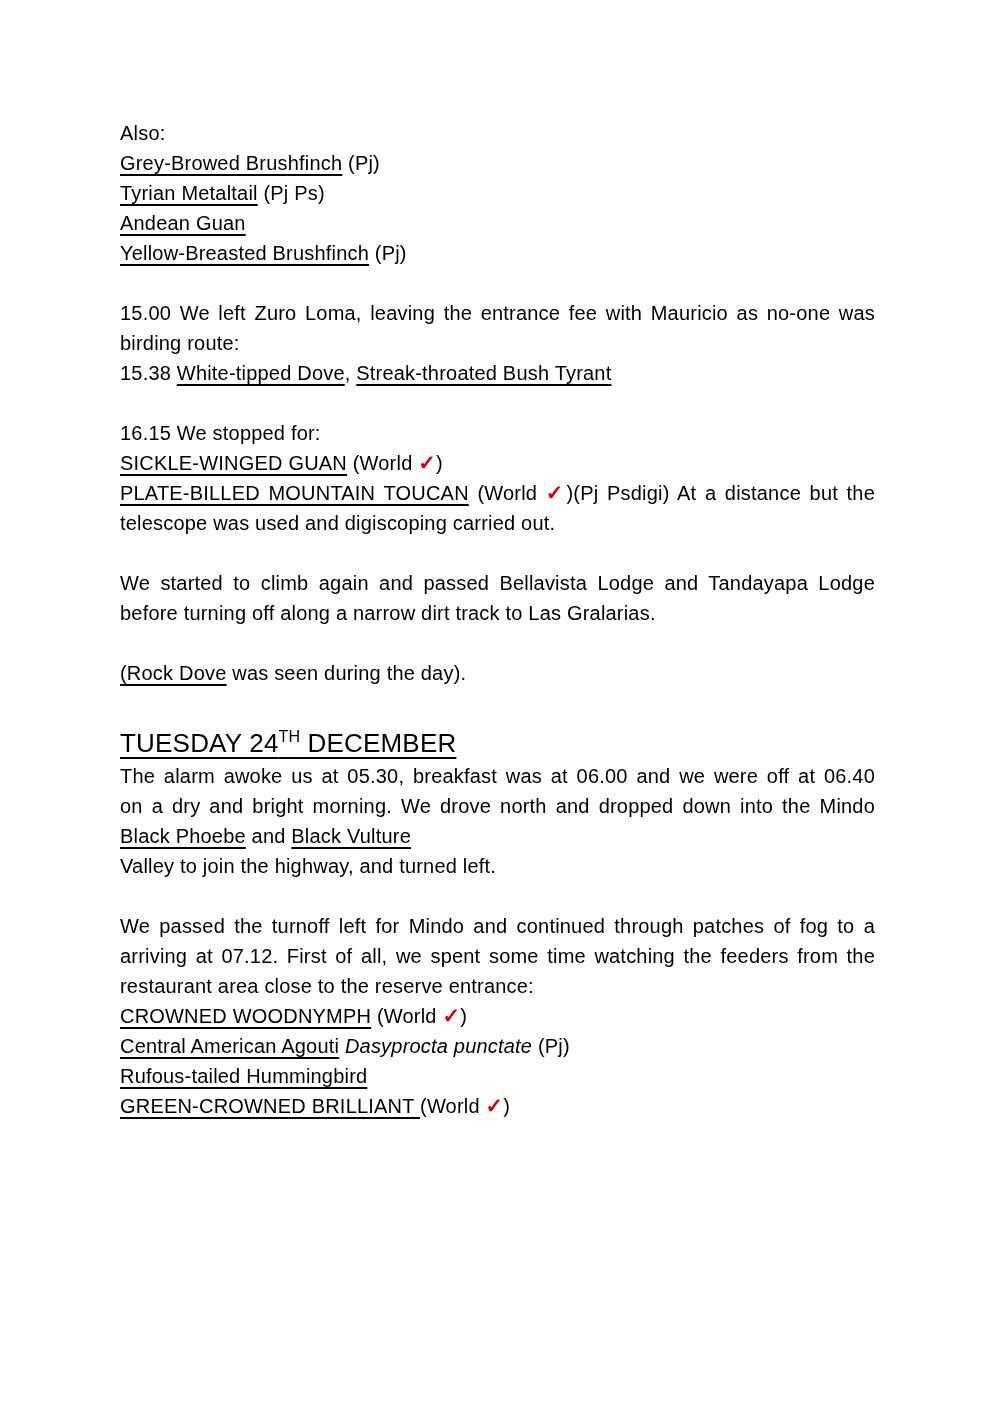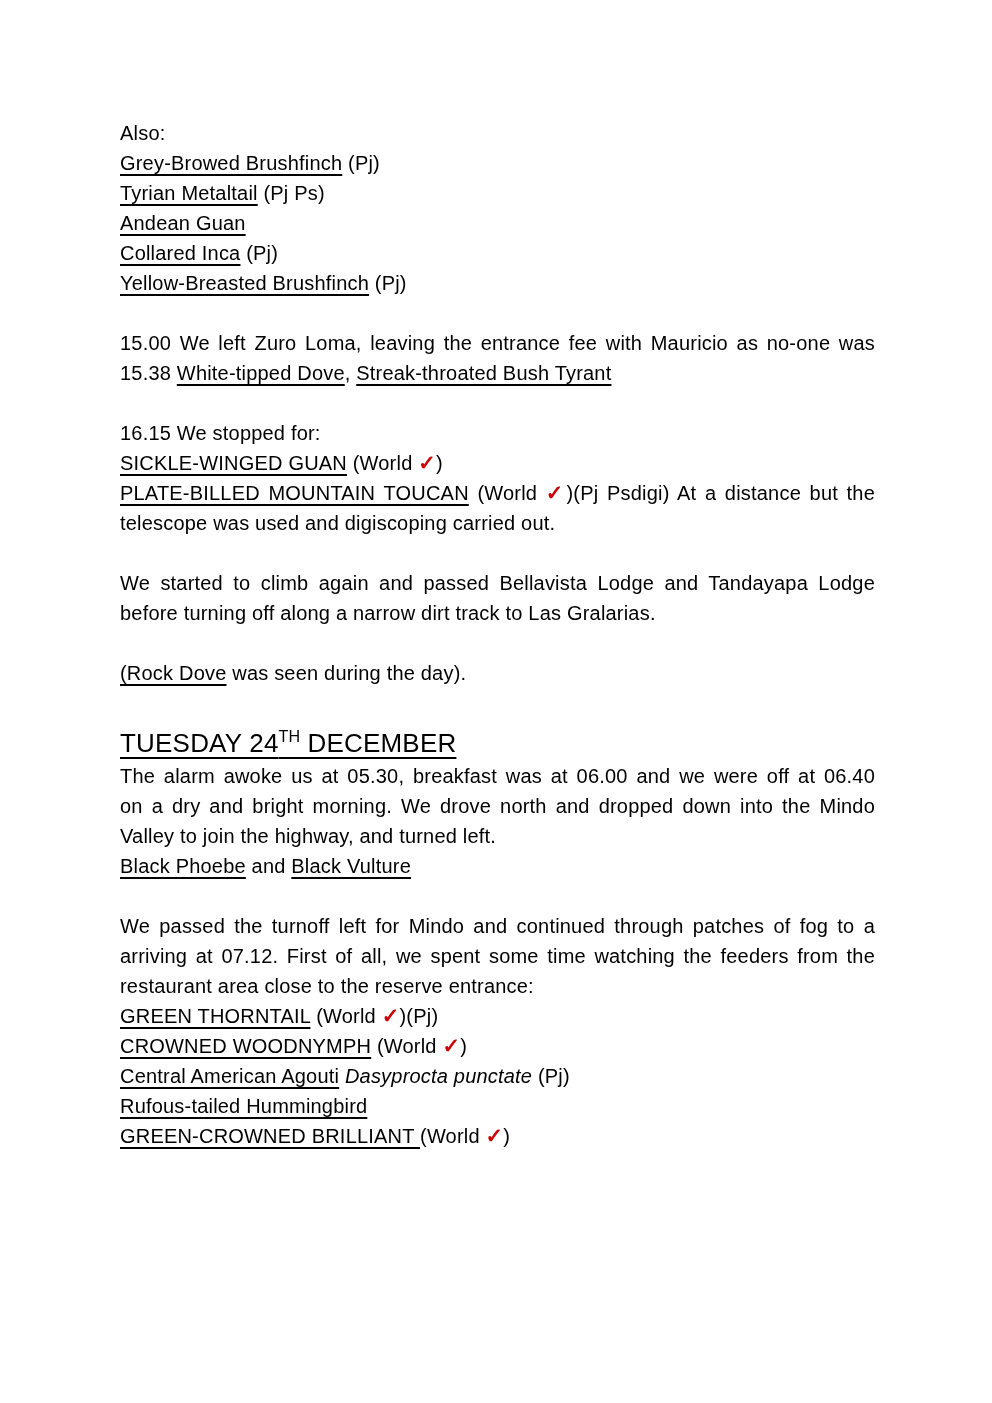--- a/index.html
+++ b/index.html
@@ -50,26 +50,26 @@
 </style>
 </head>
 <body style="background: rgb(255, 255, 255); color: rgb(0, 0, 0);">
 
 <div class="page">
     <div class="block">
       <div class="line"><span class="run-p">Also:</span></div>
       <div class="line"><span class="run-u">Grey-Browed Brushfinch</span><span class="run-p"> (Pj)</span></div>
       <div class="line"><span class="run-u">Tyrian Metaltail</span><span class="run-p"> (Pj Ps)</span></div>
       <div class="line"><span class="run-u">Andean Guan</span></div>
-      <div class="line"><span class="run-u">Collared Inca</span><span class="run-p"> (Pj)</span></div>
       <div class="line"><span class="run-u">Yellow-Breasted Brushfinch</span><span class="run-p"> (Pj)</span></div>
     </div>
     <div class="spacer"></div>
     <div class="block">
       <div class="line just"><span class="run-p">15.00 We left Zuro Loma, leaving the entrance fee with Mauricio as no-one was</span></div>
+      <div class="line"><span class="run-p">birding route:</span></div>
       <div class="line"><span class="run-p">15.38 </span><span class="run-u">White-tipped Dove</span><span class="run-p">, </span><span class="run-u">Streak-throated Bush Tyrant</span></div>
     </div>
     <div class="spacer"></div>
     <div class="block">
       <div class="line"><span class="run-p">16.15 We stopped for:</span></div>
       <div class="line"><span class="run-u">SICKLE-WINGED GUAN</span><span class="run-p"> (World </span><span class="run-chk" style="color: rgb(204, 0, 0);">✓</span><span class="run-p">)</span></div>
       <div class="line just"><span class="run-u">PLATE-BILLED MOUNTAIN TOUCAN</span><span class="run-p"> (World </span><span class="run-chk" style="color: rgb(204, 0, 0);">✓</span><span class="run-p">)(Pj Psdigi) At a distance but the</span></div>
       <div class="line"><span class="run-p">telescope was used and digiscoping carried out.</span></div>
     </div>
     <div class="spacer"></div>
@@ -81,29 +81,28 @@
     <div class="block">
       <div class="line"><span class="run-u">(Rock Dove</span><span class="run-p"> was seen during the day).</span></div>
     </div>
     <div class="spacer"></div>
     <div class="block block-heading">
       <div class="line"><span class="run-p">TUESDAY 24</span><span class="run-sup">TH</span><span class="run-p"> DECEMBER</span></div>
     </div>
     <div class="block">
       <div class="line just"><span class="run-p">The alarm awoke us at 05.30, breakfast was at 06.00 and we were off at 06.40</span></div>
       <div class="line just"><span class="run-p">on a dry and bright morning. We drove north and dropped down into the Mindo</span></div>
+      <div class="line"><span class="run-u">Black Phoebe</span><span class="run-p"> and </span><span class="run-u">Black Vulture</span></div>
       <div class="line"><span class="run-p">Valley to join the highway, and turned left.</span></div>
-      <div class="line"><span class="run-u">Black Phoebe</span><span class="run-p"> and </span><span class="run-u">Black Vulture</span></div>
     </div>
     <div class="spacer"></div>
     <div class="block">
       <div class="line just"><span class="run-p">We passed the turnoff left for Mindo and continued through patches of fog to a</span></div>
       <div class="line just"><span class="run-p">arriving at 07.12. First of all, we spent some time watching the feeders from the</span></div>
       <div class="line"><span class="run-p">restaurant area close to the reserve entrance:</span></div>
     </div>
     <div class="block">
-      <div class="line"><span class="run-u">GREEN THORNTAIL</span><span class="run-p"> (World </span><span class="run-chk" style="color: rgb(204, 0, 0);">✓</span><span class="run-p">)(Pj)</span></div>
       <div class="line"><span class="run-u">CROWNED WOODNYMPH</span><span class="run-p"> (World </span><span class="run-chk" style="color: rgb(204, 0, 0);">✓</span><span class="run-p">)</span></div>
       <div class="line"><span class="run-u">Central American Agouti</span><span class="run-p"> </span><span class="run-i">Dasyprocta punctate</span><span class="run-p"> (Pj)</span></div>
       <div class="line"><span class="run-u">Rufous-tailed Hummingbird</span></div>
       <div class="line"><span class="run-u">GREEN-CROWNED BRILLIANT </span><span class="run-p">(World </span><span class="run-chk" style="color: rgb(204, 0, 0);">✓</span><span class="run-p">)</span></div>
     </div>
   </div>
 
 </body></html>

